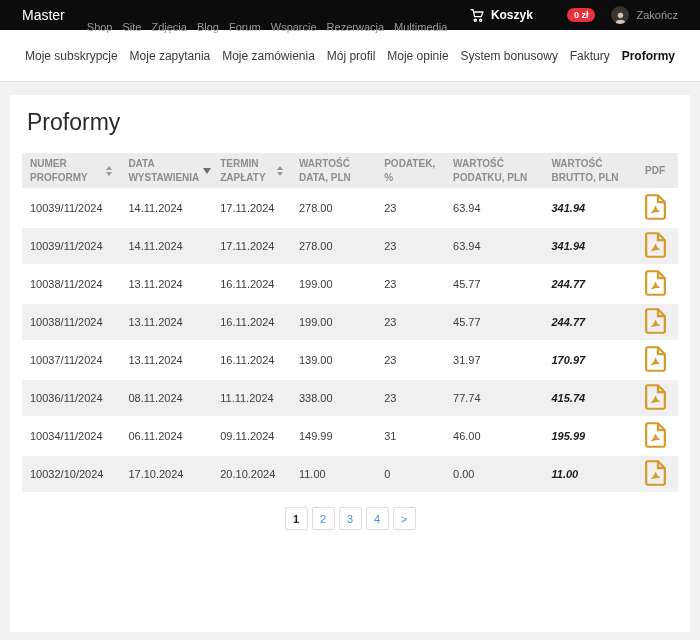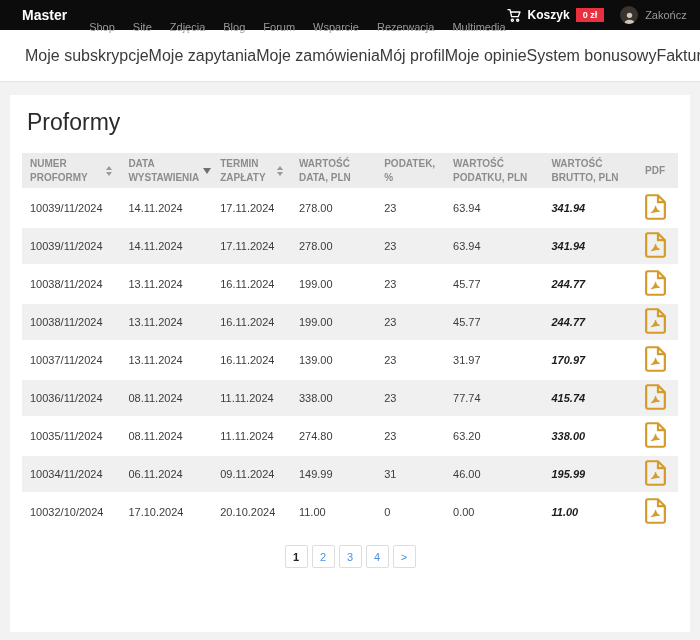--- a/index.html
+++ b/index.html
@@ -3,35 +3,35 @@
 <meta charset="utf-8">
 <style>
   * { margin:0; padding:0; box-sizing:border-box; }
   body {
     width:700px; height:640px; background:#f2f2f3;
     font-family:"Liberation Sans", sans-serif; overflow:hidden;
   }
 
   
   .topbar { height:30px; background:#0c0c0c; display:flex; align-items:center; padding:0 22px; }
-  .brand { color:#ffffff; font-weight:bold; font-size:14px; margin-right:22px; cursor:pointer; }
-  .tb-nav { display:flex; gap:18px; align-items:center;margin-top:24px; }
+  .brand { color:#ffffff; font-weight:normal; font-size:14px; margin-right:22px; cursor:pointer; }
+  .tb-nav { display:flex; gap:10px; align-items:center;margin-top:24px; }
   .tb-item { color:#9a9a9a; font-size:11px; cursor:pointer; white-space:nowrap; }
   .tb-right { margin-left:auto; display:flex; align-items:center;justify-content:flex-end; }
   .cart { display:flex; align-items:center; gap:6px; cursor:pointer; }
   .cart-label { color:#ffffff; font-size:12px; font-weight:bold; }
-  .badge { background:#e8303f; color:#ffffff; font-size:9px; font-weight:bold; padding:2px 7px; border-radius:0; white-space:nowrap; }
+  .badge { background:#e8303f; color:#ffffff; font-size:9px; font-weight:bold; padding:2px 7px; border-radius:7px; white-space:nowrap;margin-left:28px; }
   .avatar { width:18px; height:18px; border-radius:50%; background:#3a332e; margin:0 7px 0 16px;
             display:flex; align-items:flex-end; justify-content:center; overflow:hidden; flex:none; }
   .logout { color:#9a9a9a; font-size:11px; cursor:pointer; }
 
   
   .subnav { background:#ffffff; height:52px; display:flex; align-items:center;
             justify-content:space-between; padding:0 25px; border-bottom:1px solid #e4e4e4; }
-  .sn-item { font-size:16px; color:#3a3a3a; cursor:pointer; white-space:nowrap; }
+  .sn-item { font-size:12px; color:#3a3a3a; cursor:pointer; white-space:nowrap; }
   .sn-item.active { font-weight:bold; color:#111111; }
 
   
   .card { background:#ffffff; margin:13px 10px 0; padding:14px 12px 12px; height:537px; }
   .page-title { font-size:23px; color:#2a2a2a; font-weight:normal; padding-left:5px; margin-bottom:17px; }
 
   table { width:100%; border-collapse:collapse; table-layout:fixed; }
   thead th { background:#ececec; height:36px; font-size:10px; color:#8d8d8d; text-align:left;
              padding:4px 8px; vertical-align:middle; border-bottom:2px solid #ffffff; line-height:1.35; }
   .th-inner { display:flex; align-items:center; justify-content:space-between; gap:4px; }
@@ -273,38 +273,20 @@
   <span class="pdf-link">
     <svg width="21" height="26" viewBox="0 0 22 27" fill="none">
       <path d="M3 1.2 H13.6 L20.8 8.4 V24.2 A1.6 1.6 0 0 1 19.2 25.8 H3 A1.8 1.8 0 0 1 1.2 24 V3 A1.8 1.8 0 0 1 3 1.2 Z" stroke="#d49b2b" stroke-width="2.3"></path>
       <path d="M13.6 1.2 V8.4 H20.8" stroke="#d49b2b" stroke-width="2.3"></path>
       <path d="M6.2 19.6 C8.4 18.3 10.3 15.4 11.1 12.4 C11.6 15 13 17.1 15.4 18.1 C12.4 18.2 9 18.8 6.2 19.6 Z" fill="#d49b2b" stroke="#d49b2b" stroke-width="0.8"></path>
     </svg>
   </span>
 </td>
         </tr>
         <tr>
-          <td>10035/11/2024</td>
-          <td>08.11.2024</td>
-          <td>11.11.2024</td>
-          <td>274.80</td>
-          <td>23</td>
-          <td>63.20</td>
-          <td class="brutto">338.00</td>
-          <td class="pdf-cell">
-  <span class="pdf-link">
-    <svg width="21" height="26" viewBox="0 0 22 27" fill="none">
-      <path d="M3 1.2 H13.6 L20.8 8.4 V24.2 A1.6 1.6 0 0 1 19.2 25.8 H3 A1.8 1.8 0 0 1 1.2 24 V3 A1.8 1.8 0 0 1 3 1.2 Z" stroke="#d49b2b" stroke-width="2.3"></path>
-      <path d="M13.6 1.2 V8.4 H20.8" stroke="#d49b2b" stroke-width="2.3"></path>
-      <path d="M6.2 19.6 C8.4 18.3 10.3 15.4 11.1 12.4 C11.6 15 13 17.1 15.4 18.1 C12.4 18.2 9 18.8 6.2 19.6 Z" fill="#d49b2b" stroke="#d49b2b" stroke-width="0.8"></path>
-    </svg>
-  </span>
-</td>
-        </tr>
-        <tr>
           <td>10034/11/2024</td>
           <td>06.11.2024</td>
           <td>09.11.2024</td>
           <td>149.99</td>
           <td>31</td>
           <td>46.00</td>
           <td class="brutto">195.99</td>
           <td class="pdf-cell">
   <span class="pdf-link">
     <svg width="21" height="26" viewBox="0 0 22 27" fill="none">

